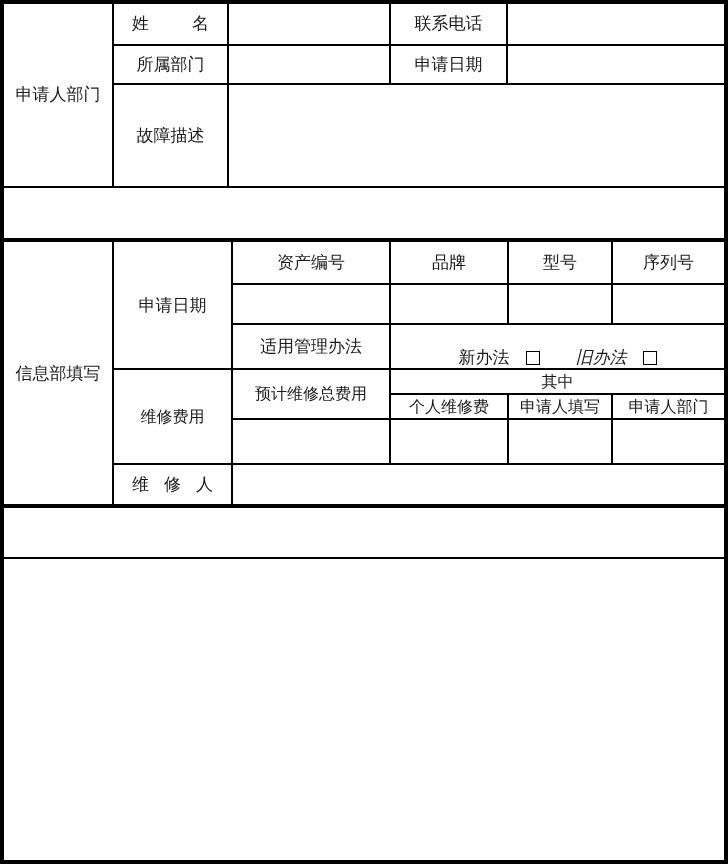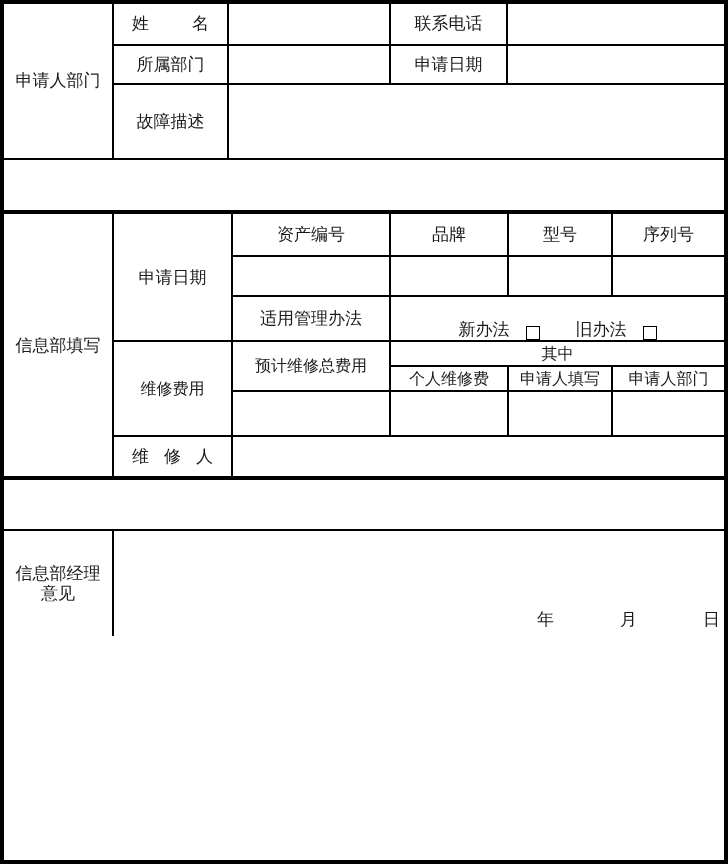--- a/index.html
+++ b/index.html
@@ -46,22 +46,22 @@
   .justify-label {
     display: flex;
     justify-content: space-between;
     padding: 0 18px;
   }
   .method-row {
     display: flex;
     justify-content: center;
     align-items: center;
   }
-  .method-group { display: flex; align-items: flex-end; margin-top: 22px; }
-  .method-group + .method-group { margin-left: 36px; }
+  .method-group { display: flex; align-items: center; margin-top: 22px; }
+  .method-group + .method-group { margin-left: 36px; font-style: italic; }
   .checkbox {
     display: inline-block;
     width: 12px;
     height: 12px;
     border: 1px solid #000;
     margin-left: 16px;
     background: #fff;
   }
   .sig-cell { position: relative; }
   .ymd {
@@ -100,21 +100,21 @@
         <td></td>
         <td>联系电话</td>
         <td></td>
       </tr>
       <tr style="height:39px">
         <td>所属部门</td>
         <td></td>
         <td>申请日期</td>
         <td></td>
       </tr>
-      <tr style="height:74px">
+      <tr style="height:102px">
         <td>故障描述</td>
         <td colspan="3"></td>
       </tr>
     </tbody>
       </table>
 
     <div class="band band-b"></div>
 
     <table class="tbl">
       <colgroup>
@@ -185,32 +185,17 @@
       </table>
 
     <div class="band band-d"></div>
 
     <table class="tbl">
       <colgroup>
         <col style="width:109px">
           <col style="width:611px">
       </colgroup>
       <tbody>
-          <tr style="height:105px">
-        <td>
-          <div class="two-line">
-            <div>信息部经理</div>
-            <div>意见</div>
-          </div>
-        </td>
-        <td class="sig-cell">
-          <div class="ymd">
-            <span>年</span>
-            <span>月</span>
-            <span>日</span>
-          </div>
-        </td>
-      </tr>
     </tbody>
       </table>
 
   </div>
 </div>
 
 </body></html>

